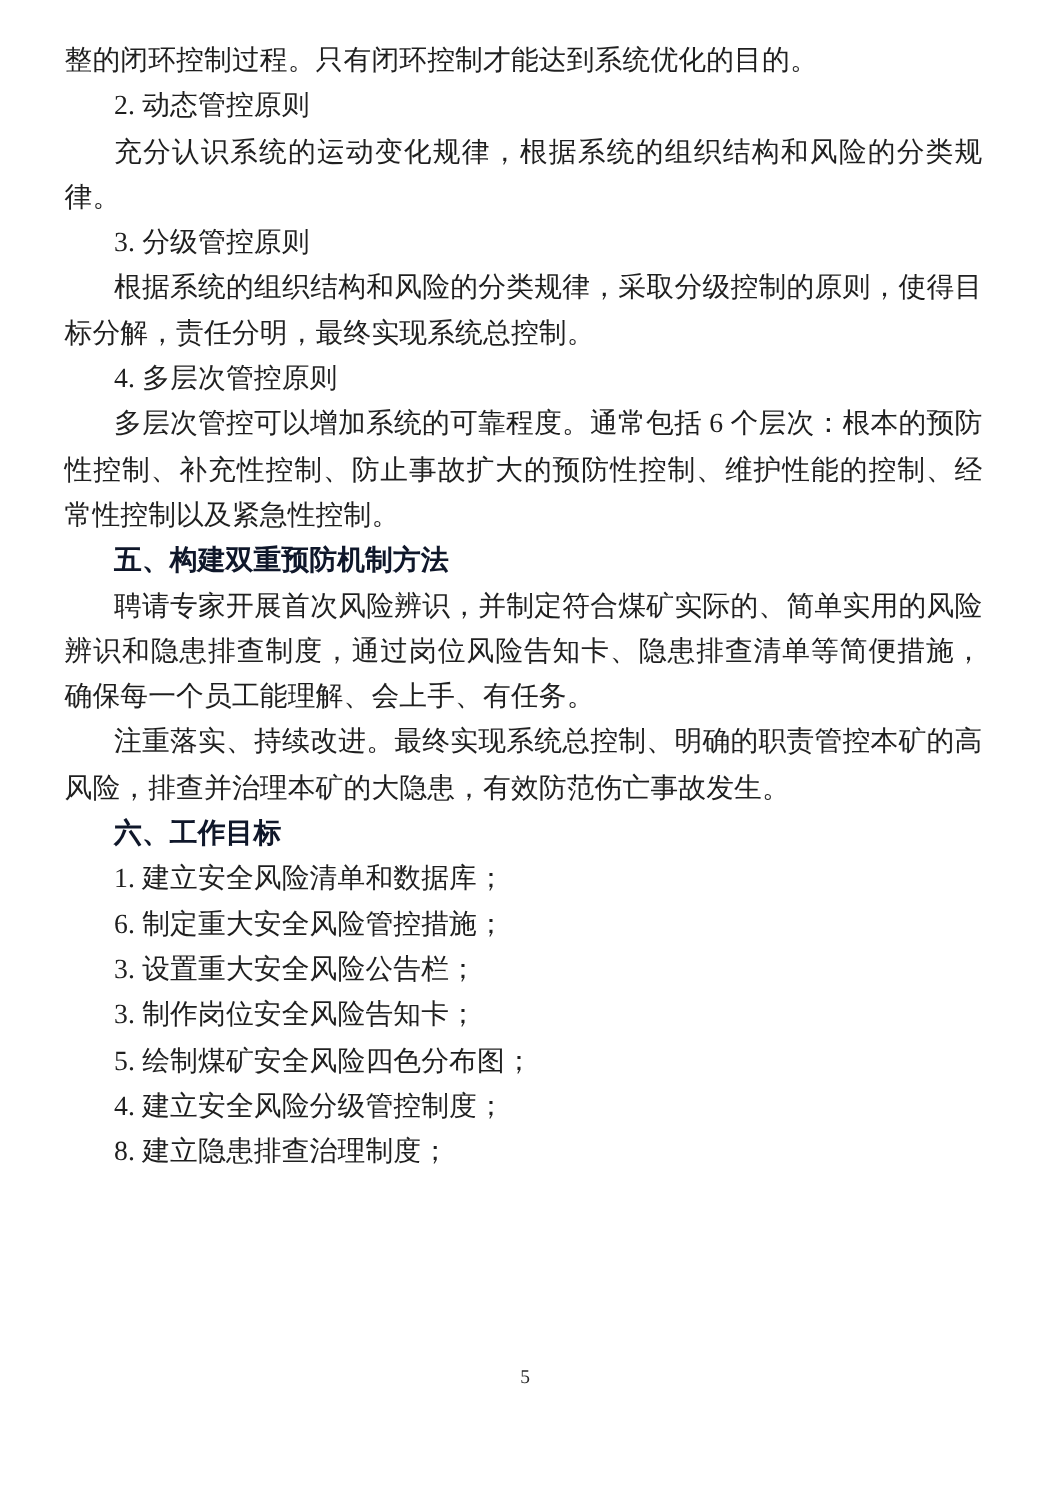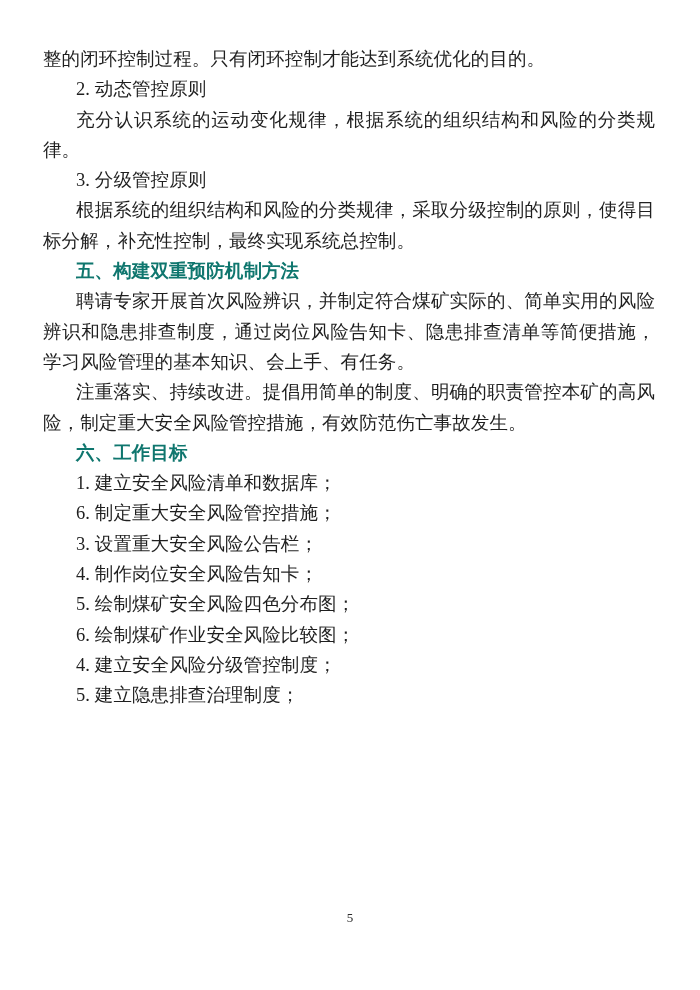--- a/index.html
+++ b/index.html
@@ -7,40 +7,40 @@
     padding: 0;
     background: #ffffff;
   }
   .page {
     position: relative;
     width: 700px;
     height: 990px;
     margin: 0 auto;
     background: #ffffff;
     box-sizing: border-box;
-    padding: 44px 45px 0 43px;
+    padding: 26px 45px 0 43px;
     font-family: "Liberation Serif", "DejaVu Serif", serif;
     font-size: 18.5px;
     line-height: 30.3px;
     color: #1f1f1f;
     overflow: hidden;
   }
   .page p {
     margin: 0;
     padding: 0;
     text-align: justify;
     text-indent: 33px;
     letter-spacing: 0.1px;
   }
   .page p.no-indent {
     text-indent: 0;
   }
   .page p.section-head {
     font-weight: 700;
-    color: #0f766e;
+    color: #0f172a;
   }
   .page-number {
     position: absolute;
     top: 910px;
     left: 0;
     width: 700px;
     text-align: center;
     font-size: 13px;
     line-height: 16px;
     text-indent: 0;
@@ -49,27 +49,28 @@
   }
 </style>
 </head>
 <body>
 
 <div class="page">
   <p class="body no-indent">整的闭环控制过程。只有闭环控制才能达到系统优化的目的。</p>
   <p class="item-head">2. 动态管控原则</p>
   <p class="body">充分认识系统的运动变化规律，根据系统的组织结构和风险的分类规律。</p>
   <p class="item-head">3. 分级管控原则</p>
-  <p class="body">根据系统的组织结构和风险的分类规律，采取分级控制的原则，使得目标分解，补充性控制，最终实现系统总控制。</p>
+  <p class="body">根据系统的组织结构和风险的分类规律，采取分级控制的原则，使得目标分解，责任分明，最终实现系统总控制。</p>
+  <p class="item-head">4. 多层次管控原则</p>
+  <p class="body">多层次管控可以增加系统的可靠程度。通常包括 6 个层次：根本的预防性控制、补充性控制、防止事故扩大的预防性控制、维护性能的控制、经常性控制以及紧急性控制。</p>
   <p class="section-head">五、构建双重预防机制方法</p>
-  <p class="body">聘请专家开展首次风险辨识，并制定符合煤矿实际的、简单实用的风险辨识和隐患排查制度，通过岗位风险告知卡、隐患排查清单等简便措施，学习风险管理的基本知识、会上手、有任务。</p>
-  <p class="body">注重落实、持续改进。提倡用简单的制度、明确的职责管控本矿的高风险，制定重大安全风险管控措施，有效防范伤亡事故发生。</p>
+  <p class="body">聘请专家开展首次风险辨识，并制定符合煤矿实际的、简单实用的风险辨识和隐患排查制度，通过岗位风险告知卡、隐患排查清单等简便措施，确保每一个员工能理解、会上手、有任务。</p>
+  <p class="body">注重落实、持续改进。最终实现系统总控制、明确的职责管控本矿的高风险，排查并治理本矿的大隐患，有效防范伤亡事故发生。</p>
   <p class="section-head">六、工作目标</p>
   <p class="list-item">1. 建立安全风险清单和数据库；</p>
   <p class="list-item">6. 制定重大安全风险管控措施；</p>
   <p class="list-item">3. 设置重大安全风险公告栏；</p>
-  <p class="list-item">4. 制作岗位安全风险告知卡；</p>
+  <p class="list-item">3. 制作岗位安全风险告知卡；</p>
   <p class="list-item">5. 绘制煤矿安全风险四色分布图；</p>
-  <p class="list-item">6. 绘制煤矿作业安全风险比较图；</p>
   <p class="list-item">4. 建立安全风险分级管控制度；</p>
-  <p class="list-item">5. 建立隐患排查治理制度；</p>
+  <p class="list-item">8. 建立隐患排查治理制度；</p>
   <div class="page-number">5</div>
 </div>
 
 </body></html>

